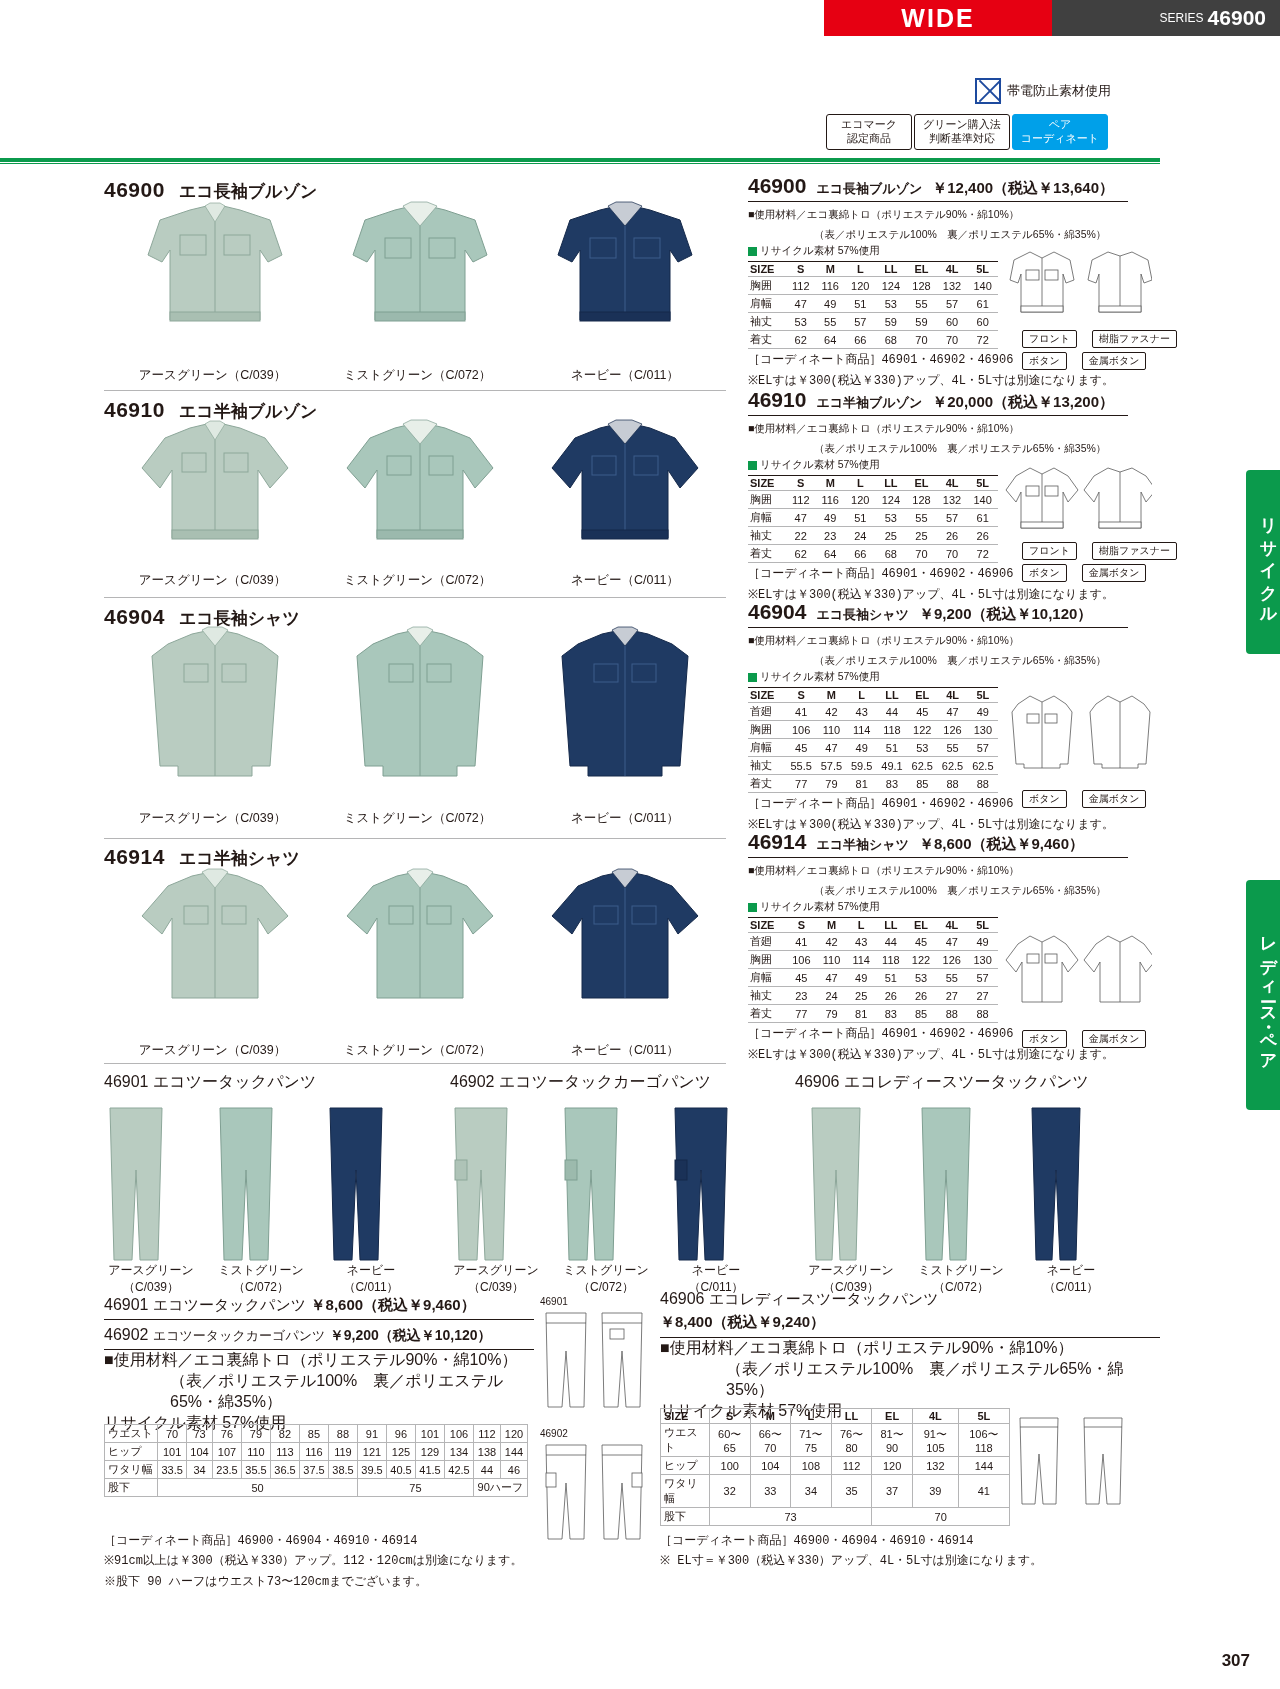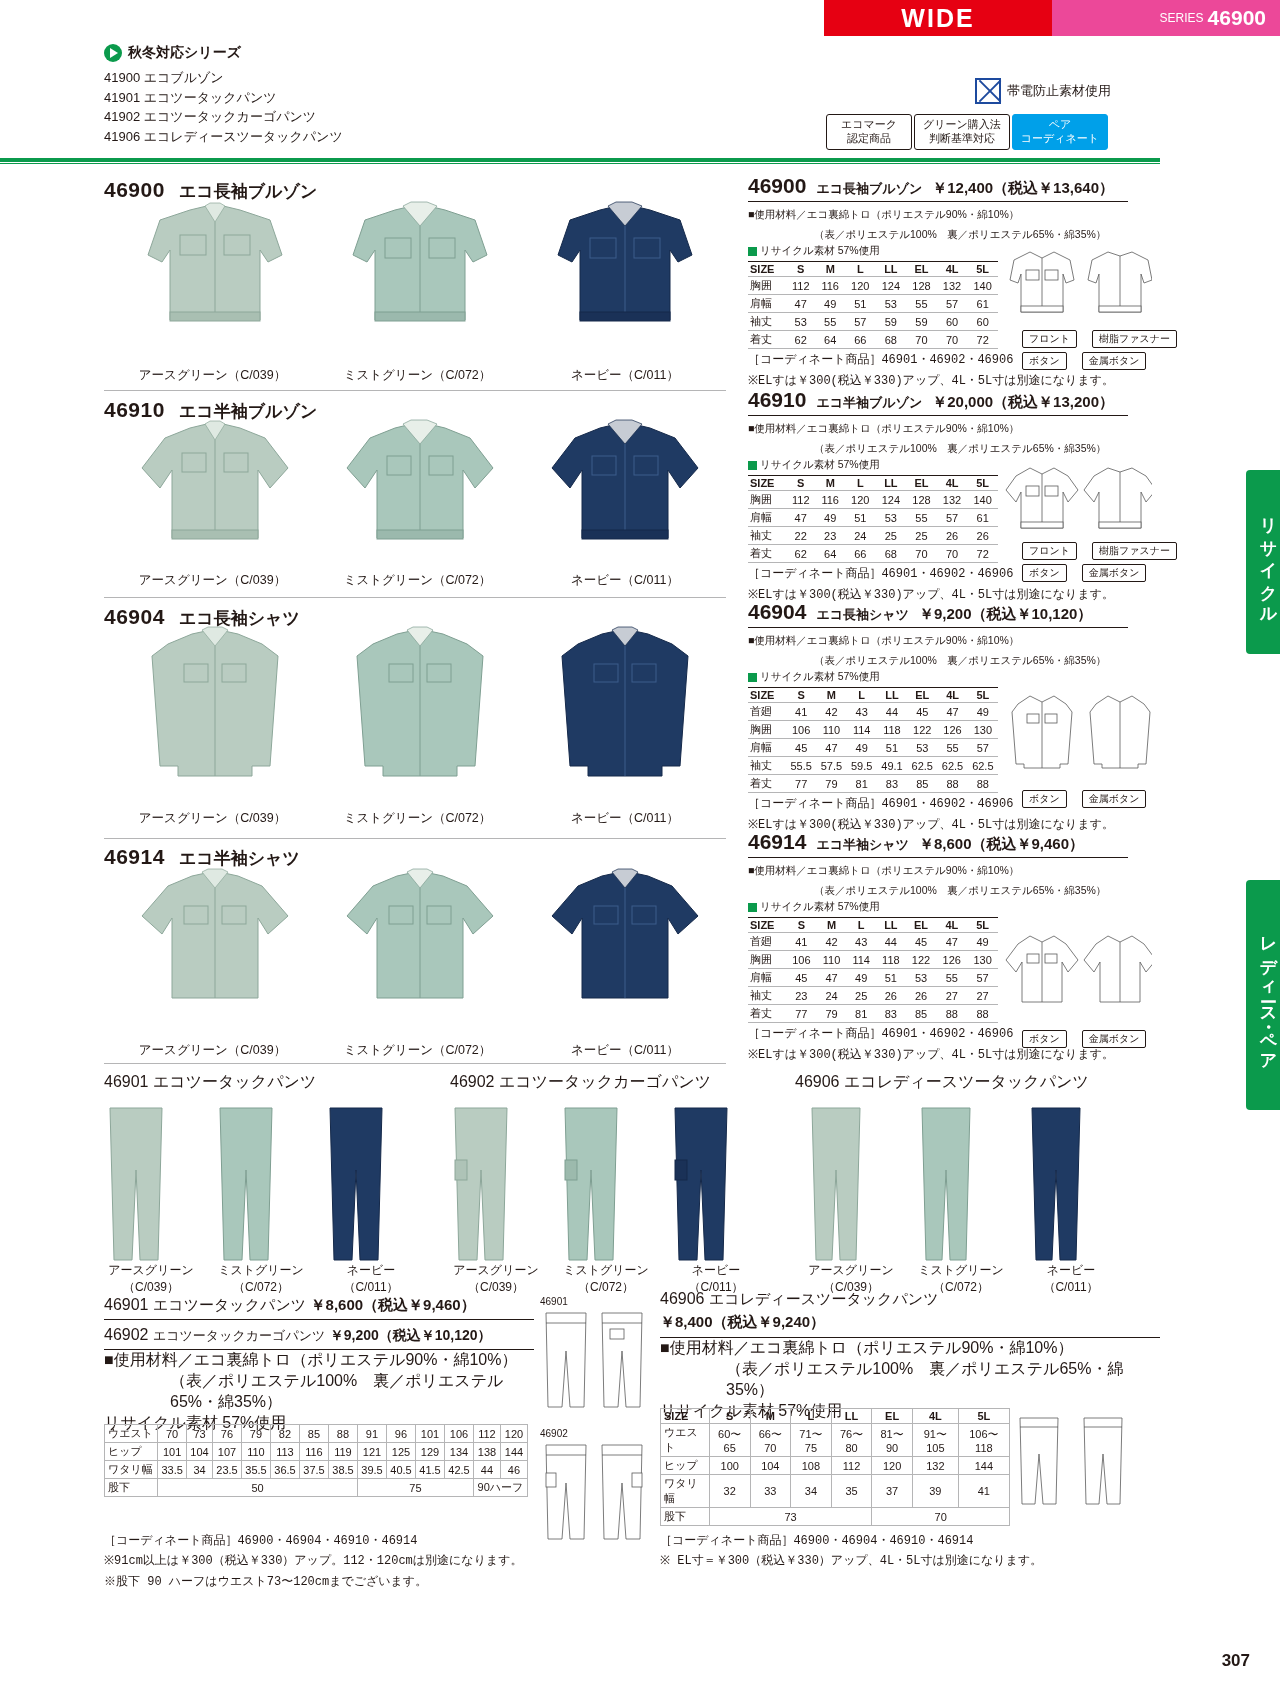--- a/index.html
+++ b/index.html
@@ -19,21 +19,21 @@
   .wide-tab {
     position: absolute; top: 0; left: 824px; width: 456px; height: 36px;
     display: flex; align-items: stretch;
   }
   .wide-tab .red {
     background: #e60012; color: #fff; width: 228px;
     display: flex; align-items: center; justify-content: center;
     font-size: 25px; font-weight: bold; letter-spacing: 2px;
   }
   .wide-tab .dark {
-    background: #ec4899; color: #fff; flex: 1;
+    background: #404040; color: #fff; flex: 1;
     display: flex; align-items: center; justify-content: flex-end;
     padding-right: 14px; font-size: 12px;
   }
   .wide-tab .dark .series-num { font-size: 21px; font-weight: bold; margin-left: 4px; }
 
   .series-head { position: absolute; top: 44px; left: 104px; }
   .series-head .title-row { display: flex; align-items: center; gap: 6px; }
   .circle-tri {
     width: 18px; height: 18px; border-radius: 50%;
     background: #0b9a4c; position: relative;
@@ -130,32 +130,20 @@
 <div class="page">
 
   <div class="wide-tab">
     <div class="red">WIDE</div>
     <div class="dark">
       <span>SERIES</span>
       <span class="series-num">46900</span>
     </div>
   </div>
 
-  <div class="series-head">
-    <div class="title-row">
-      <span class="circle-tri"></span>
-      <span class="title">秋冬対応シリーズ</span>
-    </div>
-    <ul>
-      <li>41900 エコブルゾン</li>
-      <li>41901 エコツータックパンツ</li>
-      <li>41902 エコツータックカーゴパンツ</li>
-      <li>41906 エコレディースツータックパンツ</li>
-    </ul>
-  </div>
 
   <div class="antistatic">
     <span class="badge-x"></span>
     <span>帯電防止素材使用</span>
   </div>
 
   <div class="mark-row">
     <div class="mark-box">
       <span>エコマーク</span>
       <span>認定商品</span>

